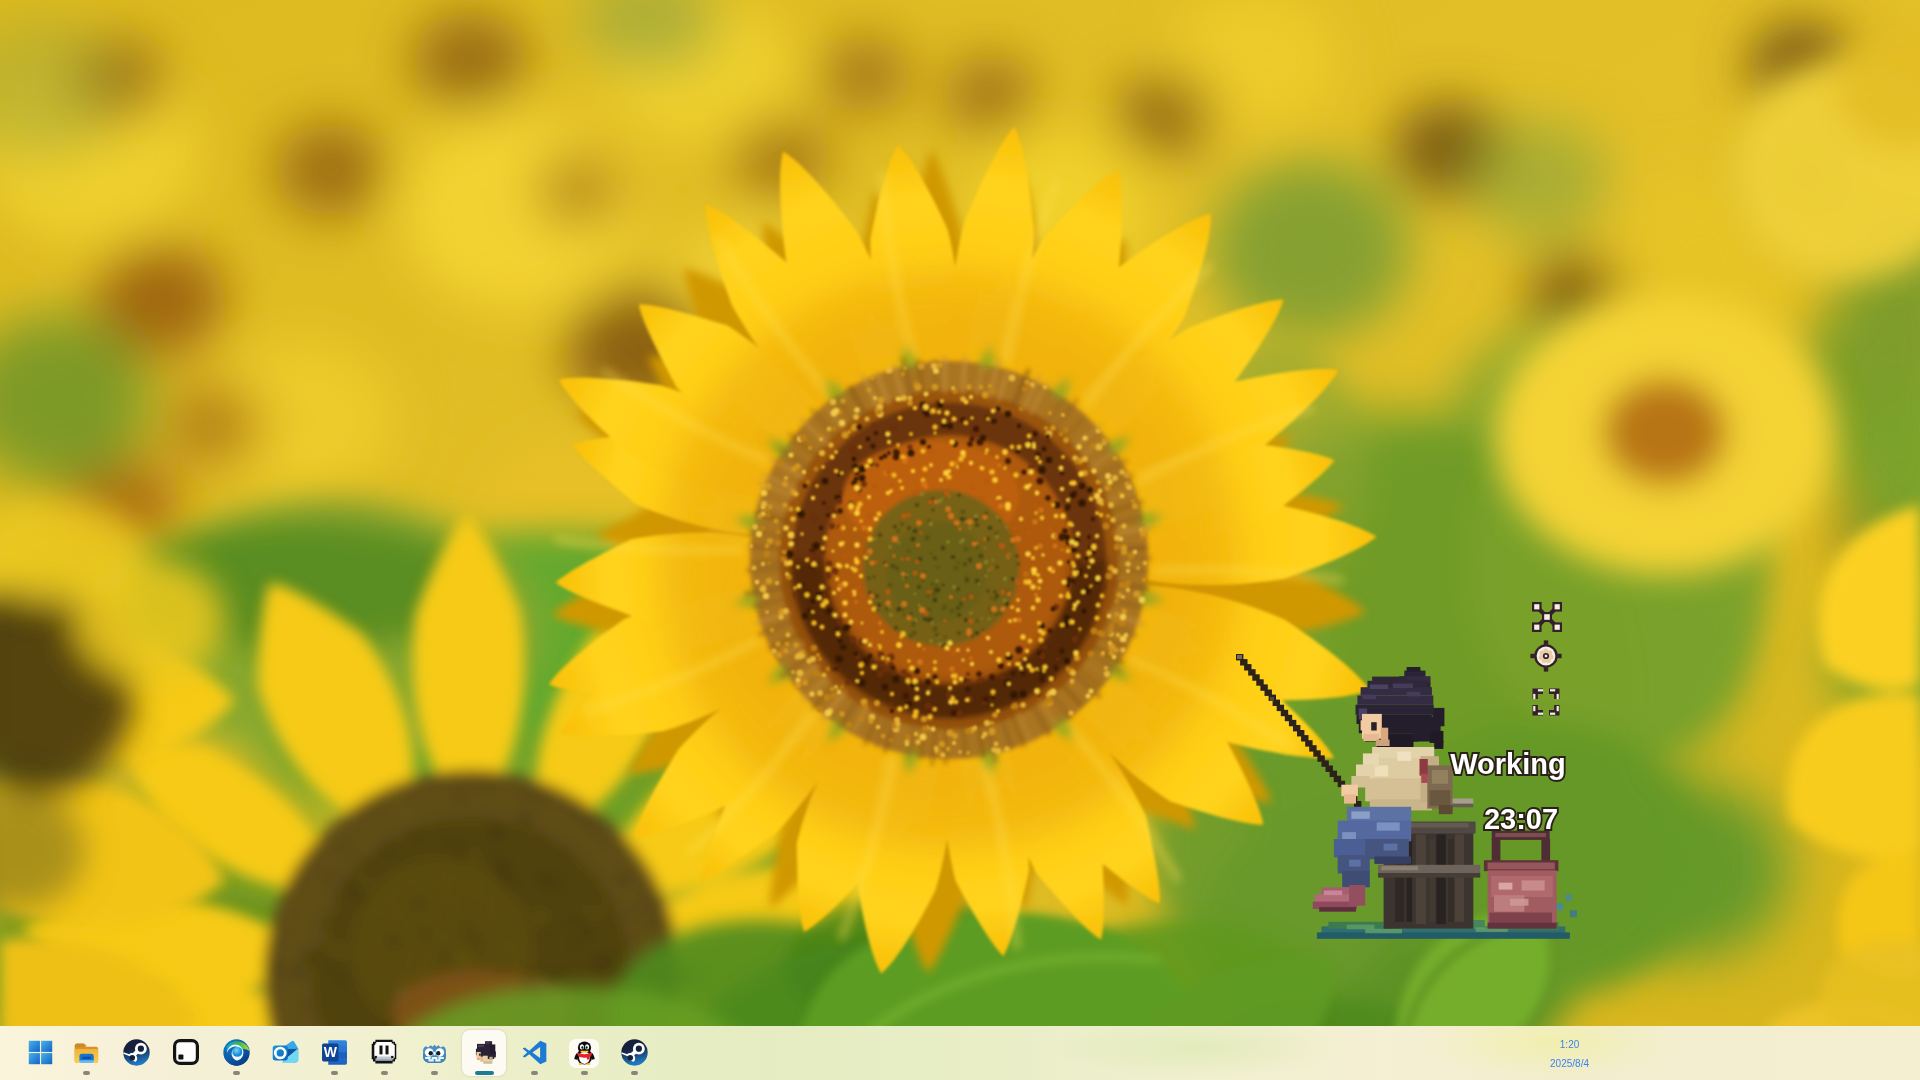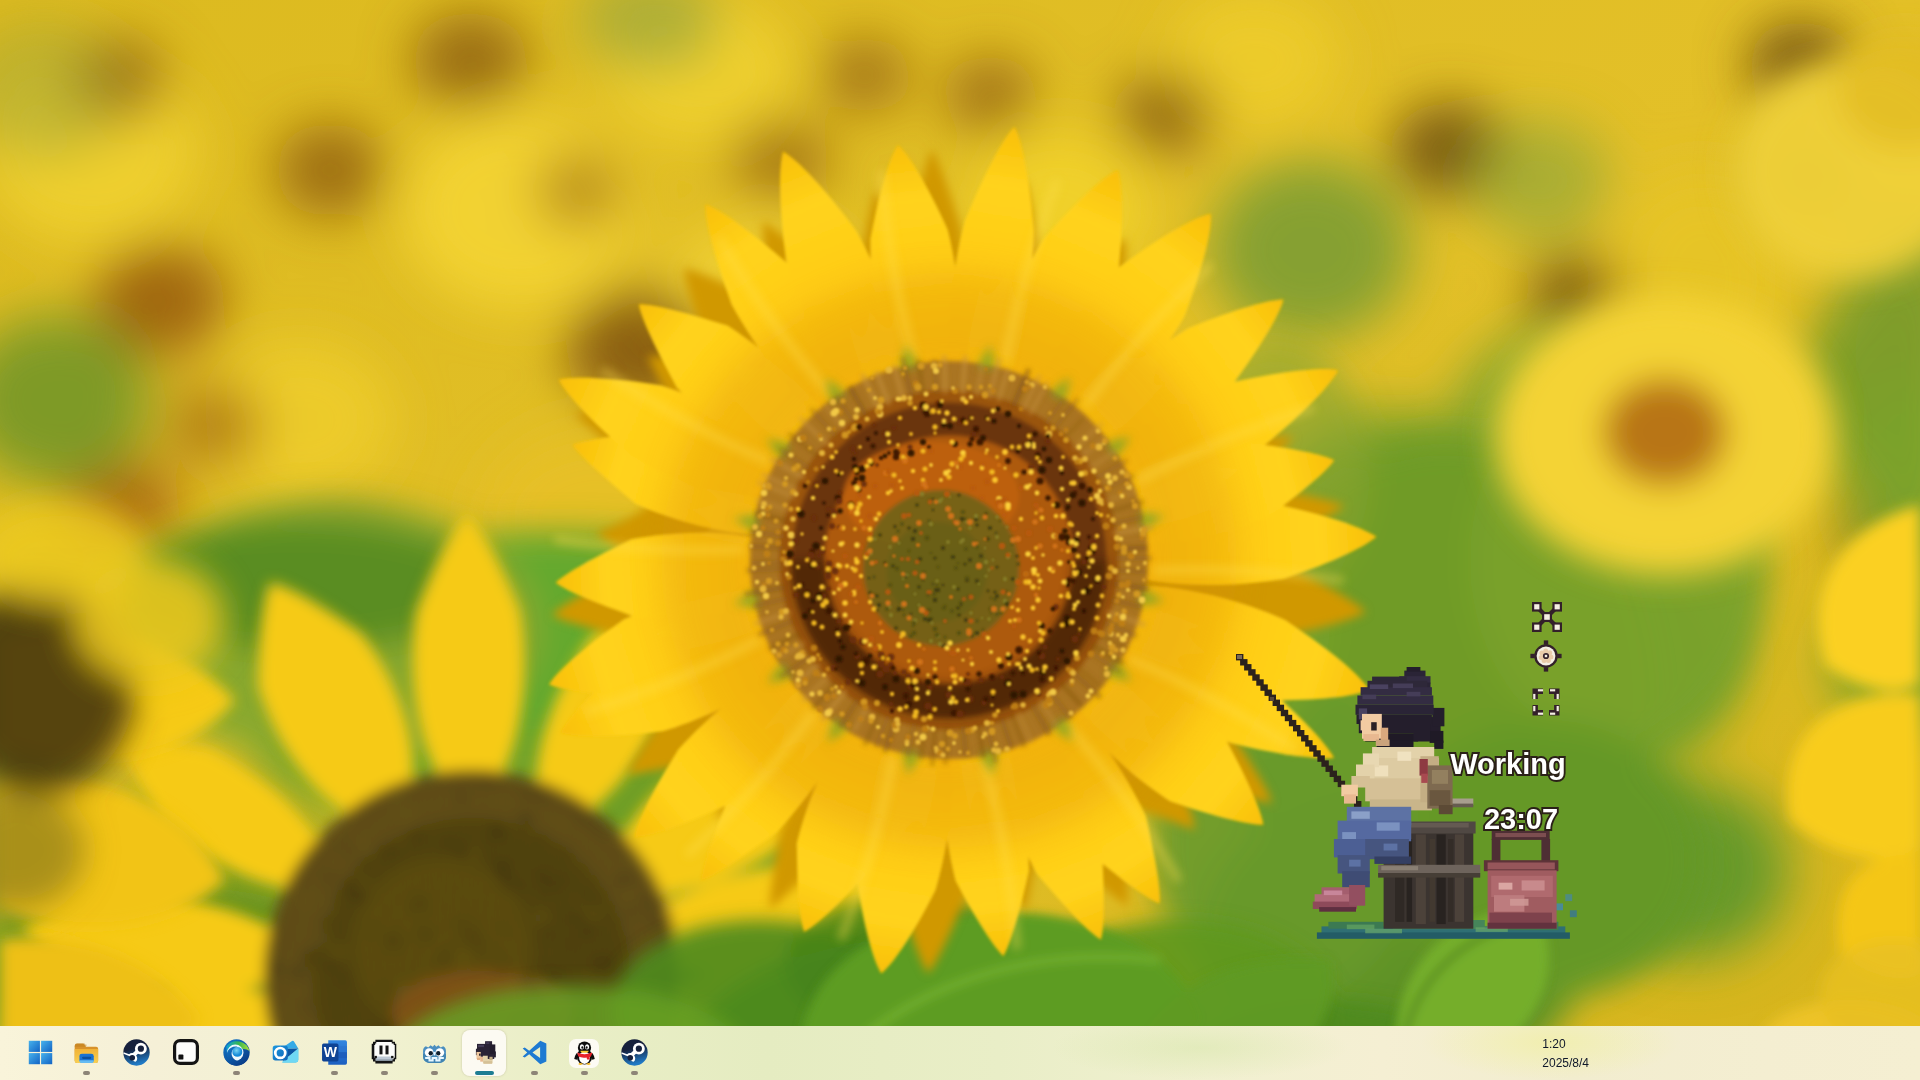--- a/index.html
+++ b/index.html
@@ -7,21 +7,21 @@
 #wd{position:absolute;left:0;top:0}
 #bar{position:absolute;left:0;top:1026px;width:1920px;height:54px;
  background:linear-gradient(90deg,#f9f4da 0%,#f5f0d7 8%,#f1f1d0 20%,#e9eec6 30%,#e5ecc1 40%,#e9eec7 52%,#f1f0d0 63%,#f5efd3 72%,#f2edcf 82%,#f4eed1 92%,#f5efd2 100%)}
 #bar::before{content:"";position:absolute;left:1420px;top:0;width:260px;height:54px;background:radial-gradient(ellipse at 50% 30%,rgba(240,240,150,.55),rgba(240,240,150,0) 70%)}
 #bar::after{content:"";position:absolute;left:1050px;top:0;width:300px;height:54px;background:radial-gradient(ellipse at 50% 40%,rgba(200,225,150,.35),rgba(200,225,150,0) 70%)}
 .ticon{position:absolute;top:12px;width:28px;height:28px;display:flex;align-items:center;justify-content:center}
 .dot{position:absolute;top:45px;width:7px;height:3.6px;border-radius:2px;background:#8d8477}
 .pill{position:absolute;top:44.6px;width:19px;height:4.6px;border-radius:2.4px;background:#1e7d93;box-shadow:0 0 3px rgba(255,255,255,.9)}
 .actbox{position:absolute;left:462px;top:4px;width:44px;height:46px;border-radius:8px;background:rgba(253,250,243,.95);box-shadow:0 0 2px rgba(150,140,120,.5)}
 .qqbox{position:absolute;left:569px;top:13px;width:30px;height:29px;border-radius:7px;background:rgba(253,251,246,.96)}
-#clock{position:absolute;top:1035px;right:22px;text-align:left;font-size:12px;line-height:19px;color:#0f172a}
+#clock{position:absolute;top:1035px;right:22px;text-align:center;font-size:10px;line-height:19px;color:#3b82f6}
 </style></head>
 <body>
 <div id="stage">
 <svg id="wp" width="1920" height="1080" viewBox="0 0 1920 1080" xmlns="http://www.w3.org/2000/svg">
 <defs>
 <filter id="b1" x="-20%" y="-20%" width="140%" height="140%">
           <feGaussianBlur stdDeviation="1.1"></feGaussianBlur>
         </filter>
 <filter id="b2" x="-20%" y="-20%" width="140%" height="140%">
           <feGaussianBlur stdDeviation="2.2"></feGaussianBlur>

